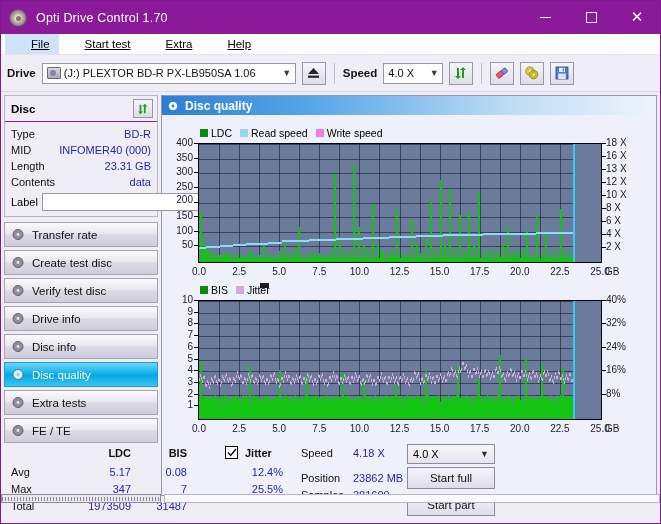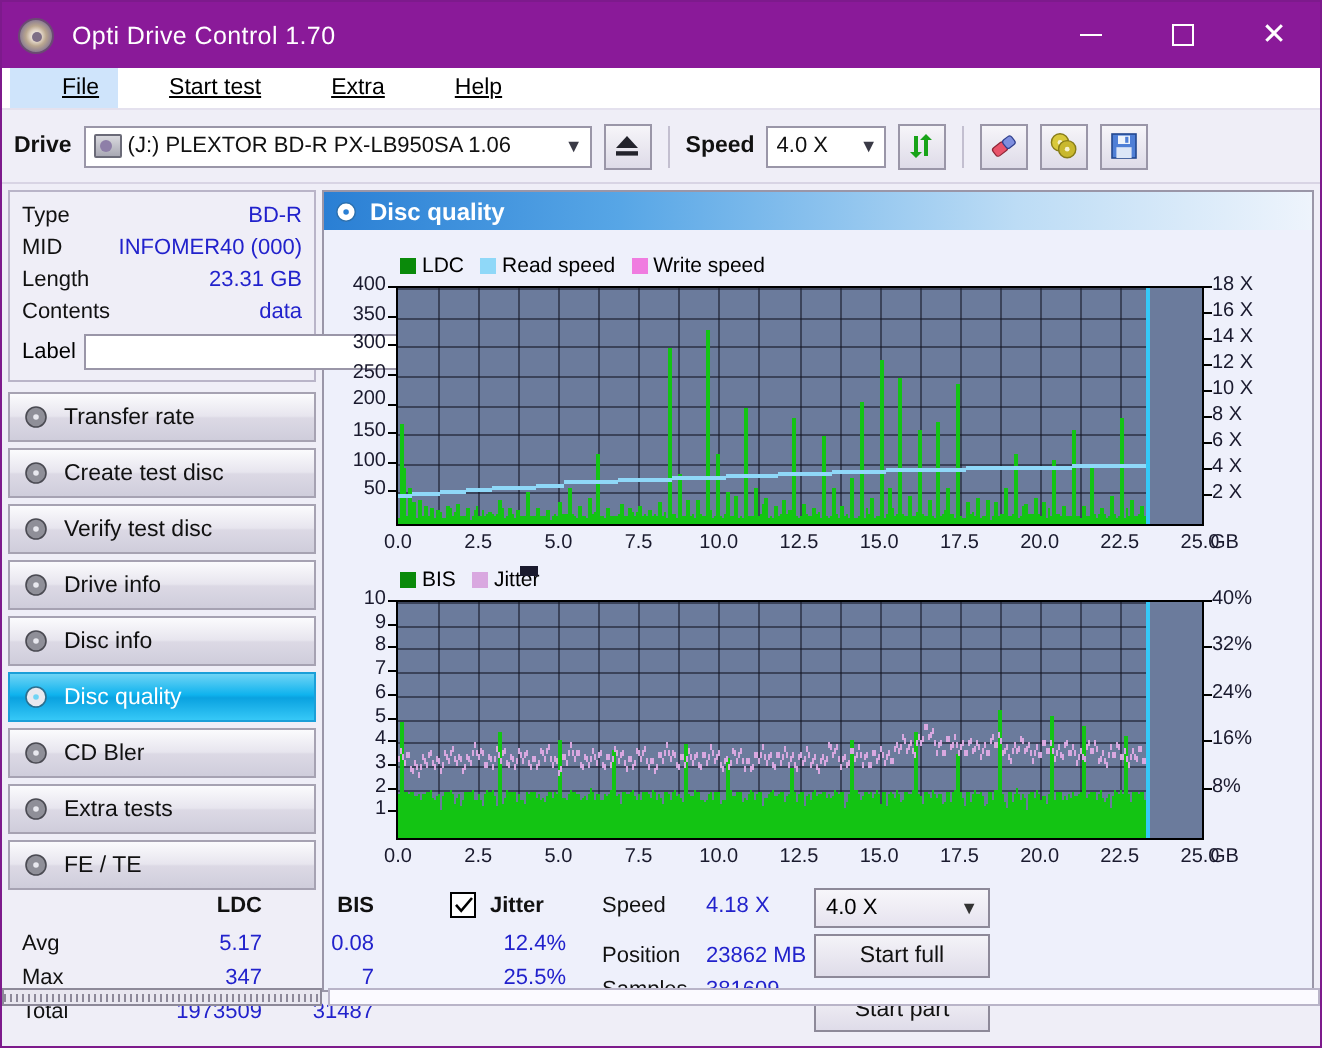--- a/index.html
+++ b/index.html
@@ -293,20 +293,29 @@
         <rect x="3.2" y="7.6" width="7.6" height="5.4" fill="#dce6f7"></rect>
       </svg>
     </div>
   </div>
 
   <div id="main">
 
     <div id="sidebar">
 
       <div id="disc-box">
+        <div id="disc-head">
+          <span class="t">Disc</span>
+          <span class="disc-mini">
+            <svg width="13" height="12" viewBox="0 0 15 14">
+              <path d="M3 2 L3 10 L1 10 L4 13 L7 10 L5 10 L5 2 Z" fill="#18a318"></path>
+              <path d="M10 12 L10 4 L12 4 L9 1 L6 4 L8 4 L8 12 Z" fill="#18a318"></path>
+            </svg>
+          </span>
+        </div>
         <div class="rows">
           <div class="row">
             <span class="k">Type</span>
             <span class="v">BD-R</span>
           </div>
           <div class="row">
             <span class="k">MID</span>
             <span class="v">INFOMER40 (000)</span>
           </div>
           <div class="row">
@@ -365,27 +374,20 @@
               <circle cx="6" cy="6.5" r="1.4" fill="#e8e8ee"></circle>
             </svg>
           <span>Disc info</span>
         </div>
         <div class="nav-btn selected">
           <svg width="14" height="13" viewBox="0 0 14 13">
               <circle cx="6" cy="6.5" r="5" fill="#e9e9ef" stroke="#2b6f8f" stroke-width=".8"></circle>
               <circle cx="6" cy="6.5" r="1.4" fill="#6fd4f5"></circle>
             </svg>
           <span>Disc quality</span>
-        </div>
-        <div class="nav-btn">
-          <svg width="14" height="13" viewBox="0 0 14 13">
-              <circle cx="6" cy="6.5" r="5" fill="#8f8f98" stroke="#4a4a52" stroke-width=".8"></circle>
-              <circle cx="6" cy="6.5" r="1.4" fill="#e8e8ee"></circle>
-            </svg>
-          <span>CD Bler</span>
         </div>
         <div class="nav-btn">
           <svg width="14" height="13" viewBox="0 0 14 13">
               <circle cx="6" cy="6.5" r="5" fill="#8f8f98" stroke="#4a4a52" stroke-width=".8"></circle>
               <circle cx="6" cy="6.5" r="1.4" fill="#e8e8ee"></circle>
             </svg>
           <span>Extra tests</span>
         </div>
         <div class="nav-btn">
           <svg width="14" height="13" viewBox="0 0 14 13">
@@ -1304,21 +1306,21 @@
               <div class="yrlab" style="left: 444px; top: 105px;">4 X</div>
               <i class="tickmark" style="left: 440px; width: 4px; height: 1px; top: 111px;"></i>
               <div class="yrlab" style="left: 444px; top: 92px;">6 X</div>
               <i class="tickmark" style="left: 440px; width: 4px; height: 1px; top: 98px;"></i>
               <div class="yrlab" style="left: 444px; top: 79px;">8 X</div>
               <i class="tickmark" style="left: 440px; width: 4px; height: 1px; top: 85px;"></i>
               <div class="yrlab" style="left: 444px; top: 66px;">10 X</div>
               <i class="tickmark" style="left: 440px; width: 4px; height: 1px; top: 72px;"></i>
               <div class="yrlab" style="left: 444px; top: 53px;">12 X</div>
               <i class="tickmark" style="left: 440px; width: 4px; height: 1px; top: 59px;"></i>
-              <div class="yrlab" style="left: 444px; top: 40px;">14 X</div>
+              <div class="yrlab" style="left: 444px; top: 40px;">13 X</div>
               <i class="tickmark" style="left: 440px; width: 4px; height: 1px; top: 46px;"></i>
               <div class="yrlab" style="left: 444px; top: 27px;">16 X</div>
               <i class="tickmark" style="left: 440px; width: 4px; height: 1px; top: 33px;"></i>
               <div class="yrlab" style="left: 444px; top: 14px;">18 X</div>
               <i class="tickmark" style="left: 440px; width: 4px; height: 1px; top: 20px;"></i>
               <div class="xlab" style="left: 22px; top: 143px; width: 30px; text-align: center;">0.0</div>
               <div class="xlab" style="left: 62.1px; top: 143px; width: 30px; text-align: center;">2.5</div>
               <div class="xlab" style="left: 102.2px; top: 143px; width: 30px; text-align: center;">5.0</div>
               <div class="xlab" style="left: 142.3px; top: 143px; width: 30px; text-align: center;">7.5</div>
               <div class="xlab" style="left: 182.4px; top: 143px; width: 30px; text-align: center;">10.0</div>

